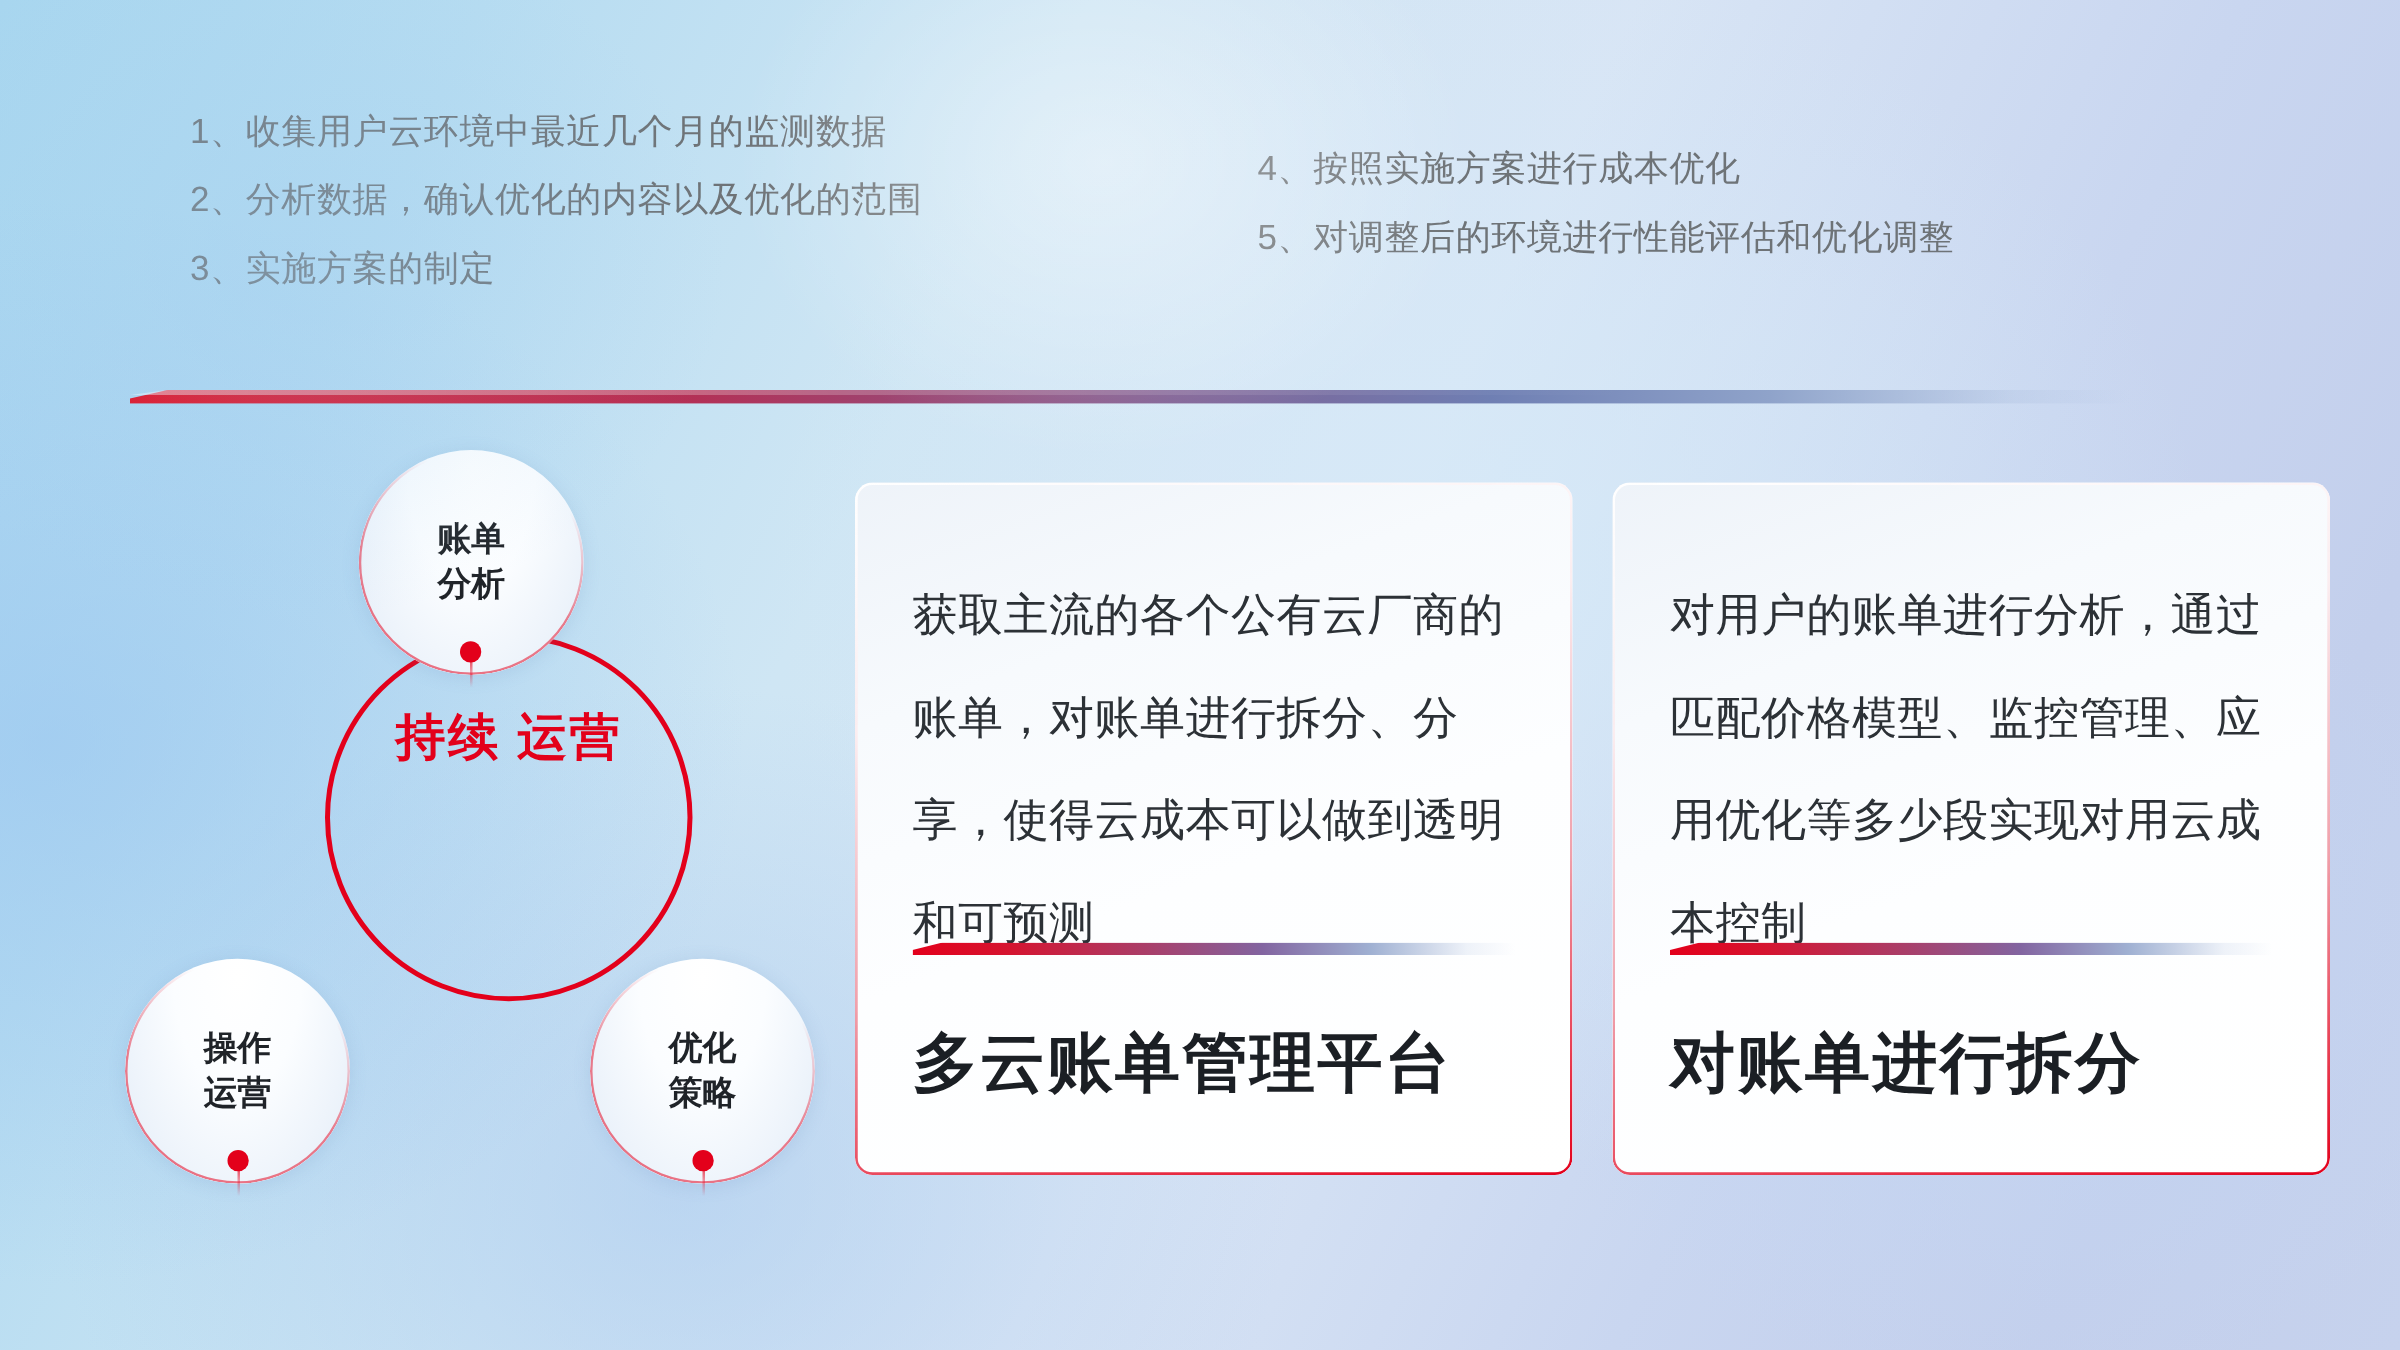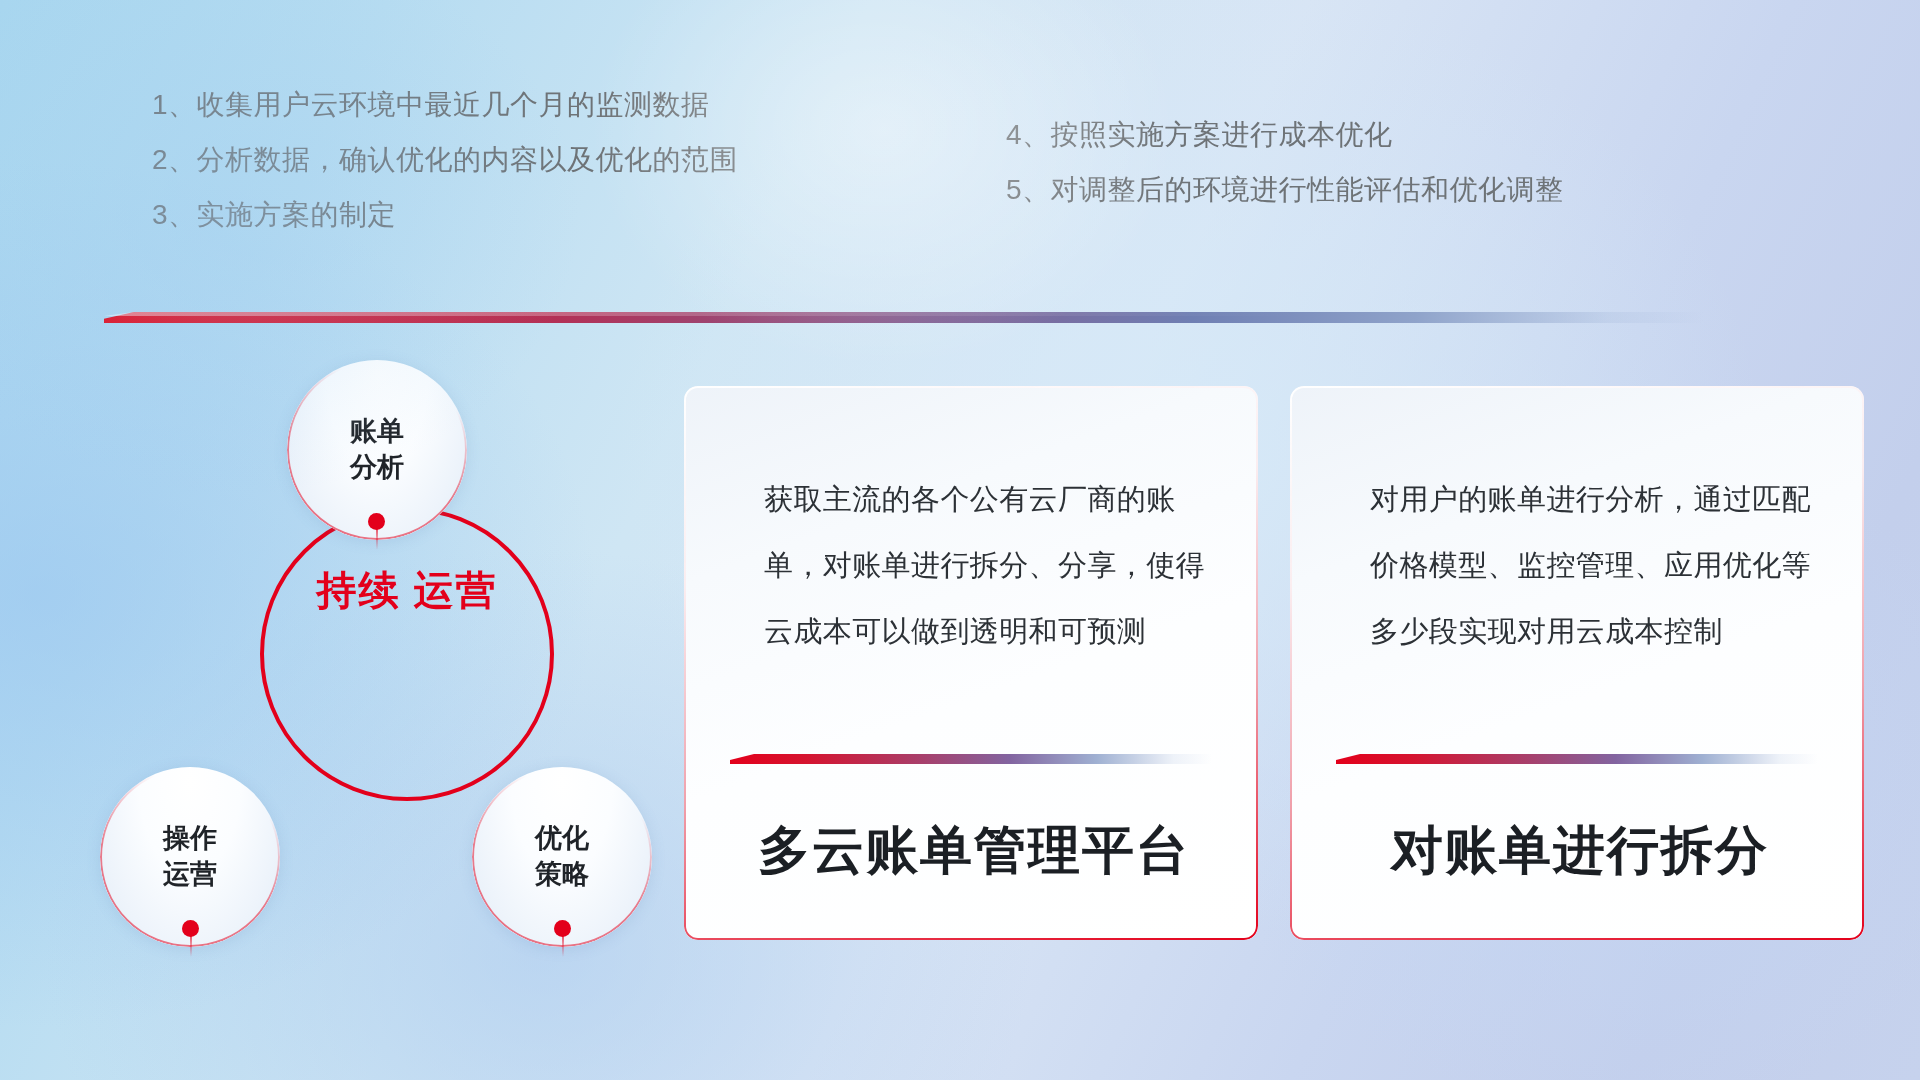--- a/index.html
+++ b/index.html
@@ -121,34 +121,33 @@
     -webkit-mask-composite:xor;
             mask:linear-gradient(#000 0 0) content-box,linear-gradient(#000 0 0);
             mask-composite:exclude;
     pointer-events:none;
   }
   .card-1{left:684px;}
   .card-2{left:1174px;border-radius:14px;}
   .card-2{left:1290px;}
   .card-inner{position:relative;z-index:2;height:100%;padding:0 46px;box-sizing:border-box;}
   .card-body{
-    position:absolute;left:46px;right:40px;top:80px;
-    color:#2c3136;font-size:29px;line-height:2.28;
+    position:absolute;left:46px;right:40px;top:65px;
+    color:#2c3136;font-size:36px;line-height:2.28;
     letter-spacing:.4px;
-    margin-left:34px;
   }
   .card-rule{
     position:absolute;left:46px;top:368px;width:482px;height:10px;
     background:linear-gradient(90deg,#e3001b 0%,#d51430 16%,#a7406c 40%,#8264a0 58%,#9fb0d2 76%,rgba(190,205,230,.25) 92%,rgba(190,205,230,0) 100%);
     clip-path:polygon(0 60%, 24px 0, 100% 0, 100% 100%, 0 100%);
   }
   .card-title{
     position:absolute;left:46px;right:40px;top:430px;
     color:#1b1f24;font-weight:800;font-size:52px;letter-spacing:2px;
-    text-align:center;
+    text-align:left;
   }
 </style>
 </head>
 <body>
 
 <div id="stage">
 
   <div class="steps">
     <div class="step col-a r1">1、收集用户云环境中最近几个月的监测数据</div>
     <div class="step col-a r2">2、分析数据，确认优化的内容以及优化的范围</div>

